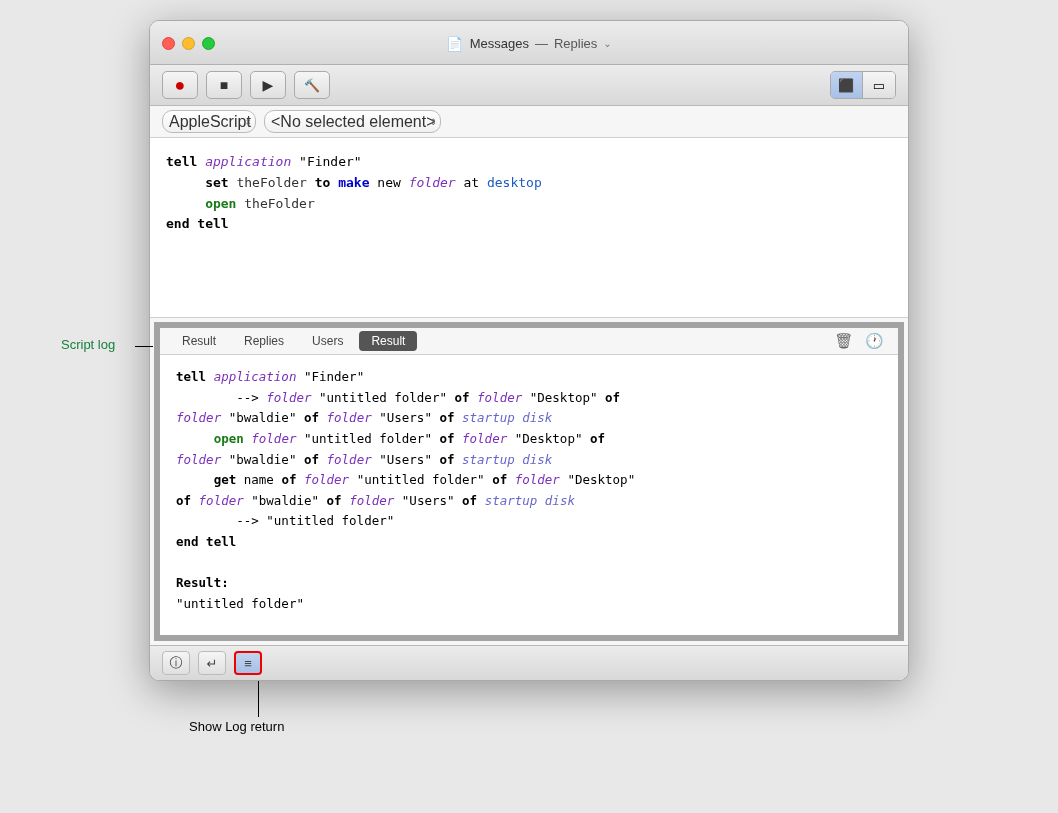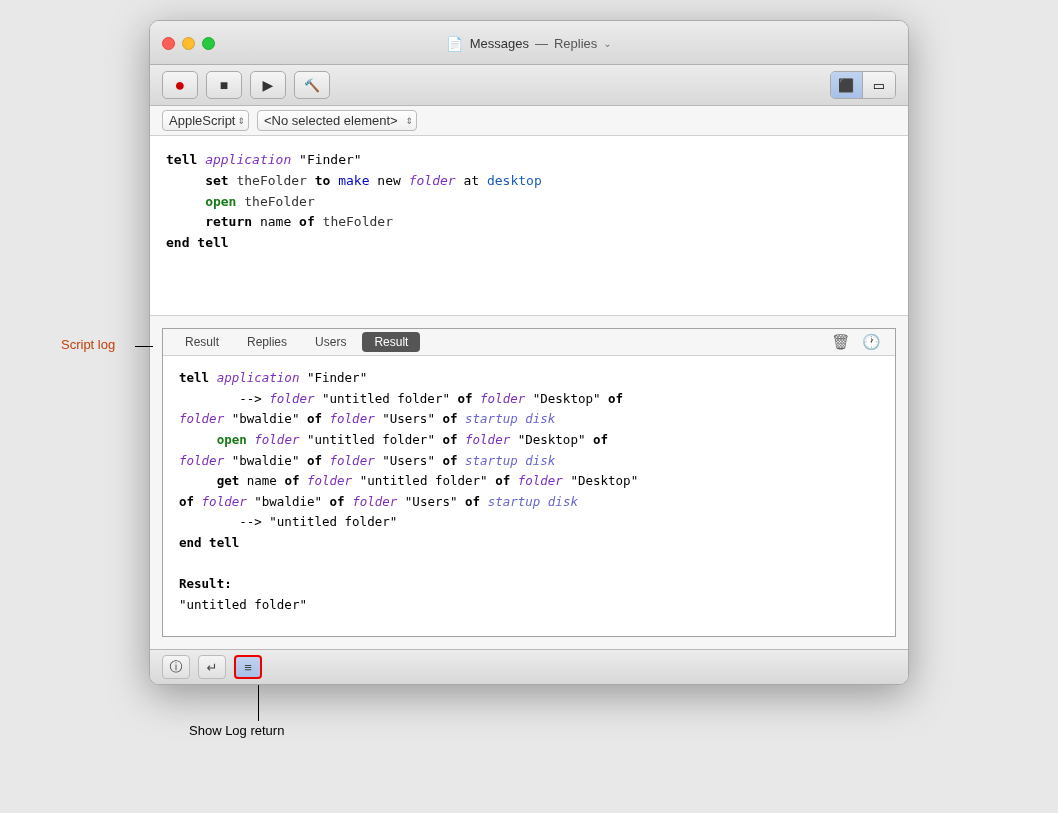--- a/index.html
+++ b/index.html
@@ -125,25 +125,25 @@
     
     .dropdowns-bar {
       background: #f6f6f6;
       border-bottom: 1px solid #d0d0d0;
       padding: 4px 12px;
       display: flex;
       gap: 8px;
       align-items: center;
     }
     .dropdown-select {
-      font-size: 13px;
+      font-size: 16px;
       border: 1px solid #bbb;
-      border-radius: 4px;
+      border-radius: 10px;
       background: linear-gradient(to bottom, #fff, #f0f0f0);
-      padding: 2px 12px 2px 6px;
+      padding: 2px 4px 2px 6px;
       appearance: none;
       -webkit-appearance: none;
       cursor: pointer;
       position: relative;
       color: #333;
     }
     .dropdown-wrapper {
       position: relative;
       display: inline-flex;
       align-items: center;
@@ -161,22 +161,22 @@
       background: white;
       padding: 14px 16px;
       font-family: "Monaco", "Menlo", monospace;
       font-size: 13px;
       line-height: 1.6;
       min-height: 180px;
       border-bottom: 1px solid #d0d0d0;
     }
     
     .log-panel {
-      border: 1px solid #a3a3a3;
-      margin: 12px;
+      border: 6px solid #a3a3a3;
+      margin: 4px;
       background: #22c55e;
     }
     .log-tabs {
       background: #f6f6f6;
       border-bottom: 1px solid #d0d0d0;
       display: flex;
       align-items: center;
       padding: 0 8px;
     }
     .log-tab {
@@ -233,38 +233,38 @@
       font-size: 13px;
       color: #444;
     }
     .bottom-btn.active {
       background: linear-gradient(to bottom, #c0d4f0, #a8c0e8);
       border-color: #3a7bd5;
       border: 2px solid #e00;
     }
     
     .kw-black { color: #000; font-weight: bold; }
-    .kw-blue { color: #0000cc; font-weight: normal; }
+    .kw-blue { color: #0000cc; font-weight: bold; }
     .kw-green { color: #1a7a1a; font-weight: bold; }
     .kw-startup { color: #6666cc; font-style: italic; }
     .kw-result-label { color: #000; font-weight: bold; }
     .kw-italic-purple { color: #7b2fba; font-style: italic; }
     
     .annotation {
       position: absolute;
       font-size: 13px;
       color: #000;
       white-space: nowrap;
     }
     .script-log-label {
       position: absolute;
       left: -90px;
       top: 350px;
       font-size: 13px;
-      color: #c2410c;
+      color: #15803d;
       text-align: right;
     }
     .script-log-line {
       position: absolute;
       left: -18px;
       top: 360px;
       width: 18px;
       height: 1px;
       background: #000;
     }
@@ -339,27 +339,20 @@
         <span class="kw-italic-purple">folder</span>
         <span> at </span>
         <span style="color:#1a5cbf;">desktop</span>
       </div>
       <div>
         <span>&nbsp;&nbsp;&nbsp;&nbsp;</span>
         <span class="kw-green">open</span>
         <span style="color:#333;"> theFolder</span>
       </div>
       <div>
-        <span>&nbsp;&nbsp;&nbsp;&nbsp;</span>
-        <span class="kw-black">return</span>
-        <span> name </span>
-        <span class="kw-black">of</span>
-        <span style="color:#333;"> theFolder</span>
-      </div>
-      <div>
         <span class="kw-black">end tell</span>
       </div>
     </div>
 
     <div class="log-panel">
 
       <div class="log-tabs">
         <button class="log-tab">Result</button>
         <button class="log-tab">Replies</button>
         <button class="log-tab">Users</button>

